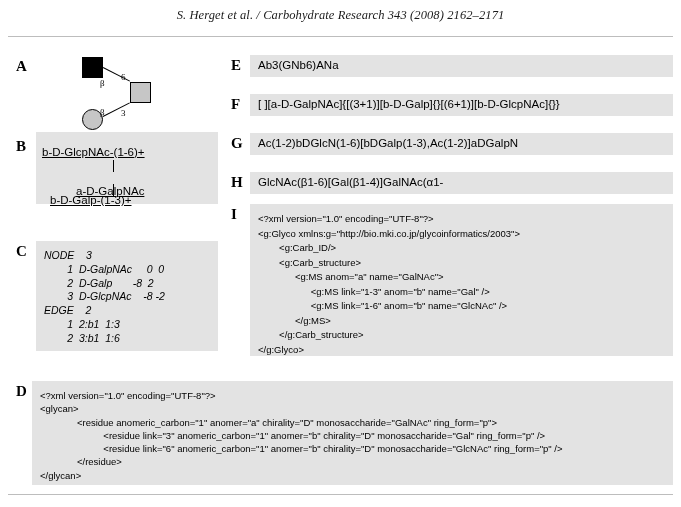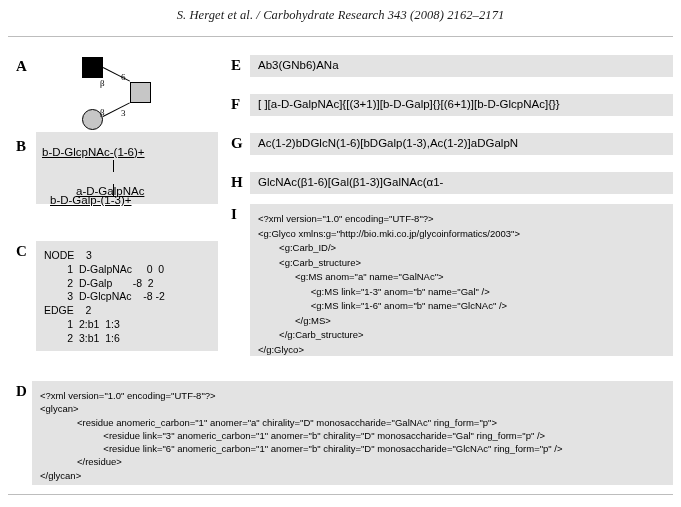--- a/index.html
+++ b/index.html
@@ -129,21 +129,21 @@
   <div class="gbox" style="left:36px; top:132px; width:182px; height:72px;">
     <div class="bline" style="left:6px; top:14px;">b-D-GlcpNAc-(1-6)+</div>
     <div class="bvert" style="left:77px; top:28px; height:12px;"></div>
     <div class="bline" style="left:40px; top:53px;">a-D-GalpNAc</div>
     <div class="bvert" style="left:77px; top:52px; height:12px;"></div>
     <div class="bline" style="left:14px; top:62px;">b-D-Galp-(1-3)+</div>
   </div>
 
   <div class="panel-letter" style="left:16px; top:243px;">C</div>
   <div class="gbox" style="left:36px; top:241px; width:182px; height:110px;">
-    <div class="mono-line" style="position:absolute; left:8px; top:8px; font-size:10.5px; line-height:13.8px;">NODE    3
+    <div class="mono-line" style="position:absolute; left:8px; top:8px; font-size:10.5px; line-height:13.8px;font-style:italic;">NODE    3
         1  D-GalpNAc     0  0
         2  D-Galp       -8  2
         3  D-GlcpNAc    -8 -2
 EDGE    2
         1  2:b1  1:3
         2  3:b1  1:6</div>
   </div>
 
   <div class="panel-letter" style="left:16px; top:383px;">D</div>
   <div class="gbox" style="left:32px; top:381px; width:641px; height:104px;">
@@ -166,21 +166,21 @@
     <div style="position:absolute; left:8px; top:4px; font-size:11.5px;">[ ][a-D-GalpNAc]{[(3+1)][b-D-Galp]{}[(6+1)][b-D-GlcpNAc]{}}</div>
   </div>
 
   <div class="panel-letter" style="left:231px; top:135px;">G</div>
   <div class="gbox" style="left:250px; top:133px; width:423px; height:22px;text-decoration:underline;">
     <div style="position:absolute; left:8px; top:4px; font-size:11.5px;">Ac(1-2)bDGlcN(1-6)[bDGalp(1-3),Ac(1-2)]aDGalpN</div>
   </div>
 
   <div class="panel-letter" style="left:231px; top:174px;">H</div>
   <div class="gbox" style="left:250px; top:172px; width:423px; height:22px;">
-    <div style="position:absolute; left:8px; top:4px; font-size:11.5px;">GlcNAc(β1-6)[Gal(β1-3)]GalNAc(α1-</div>
+    <div style="position:absolute; left:8px; top:4px; font-size:11.5px;">GlcNAc(β1-6)[Gal(β1-4)]GalNAc(α1-</div>
   </div>
 
   <div class="panel-letter" style="left:231px; top:206px;">I</div>
   <div class="gbox" style="left:250px; top:204px; width:423px; height:152px;">
     <div class="mono-line" style="position:absolute; left:8px; top:8px; font-size:9.5px; line-height:14.5px;">&lt;?xml version="1.0" encoding="UTF-8"?&gt;
 &lt;g:Glyco xmlns:g="http://bio.mki.co.jp/glycoinformatics/2003"&gt;
         &lt;g:Carb_ID/&gt;
         &lt;g:Carb_structure&gt;
               &lt;g:MS anom="a" name="GalNAc"&gt;
                     &lt;g:MS link="1-3" anom="b" name="Gal" /&gt;

